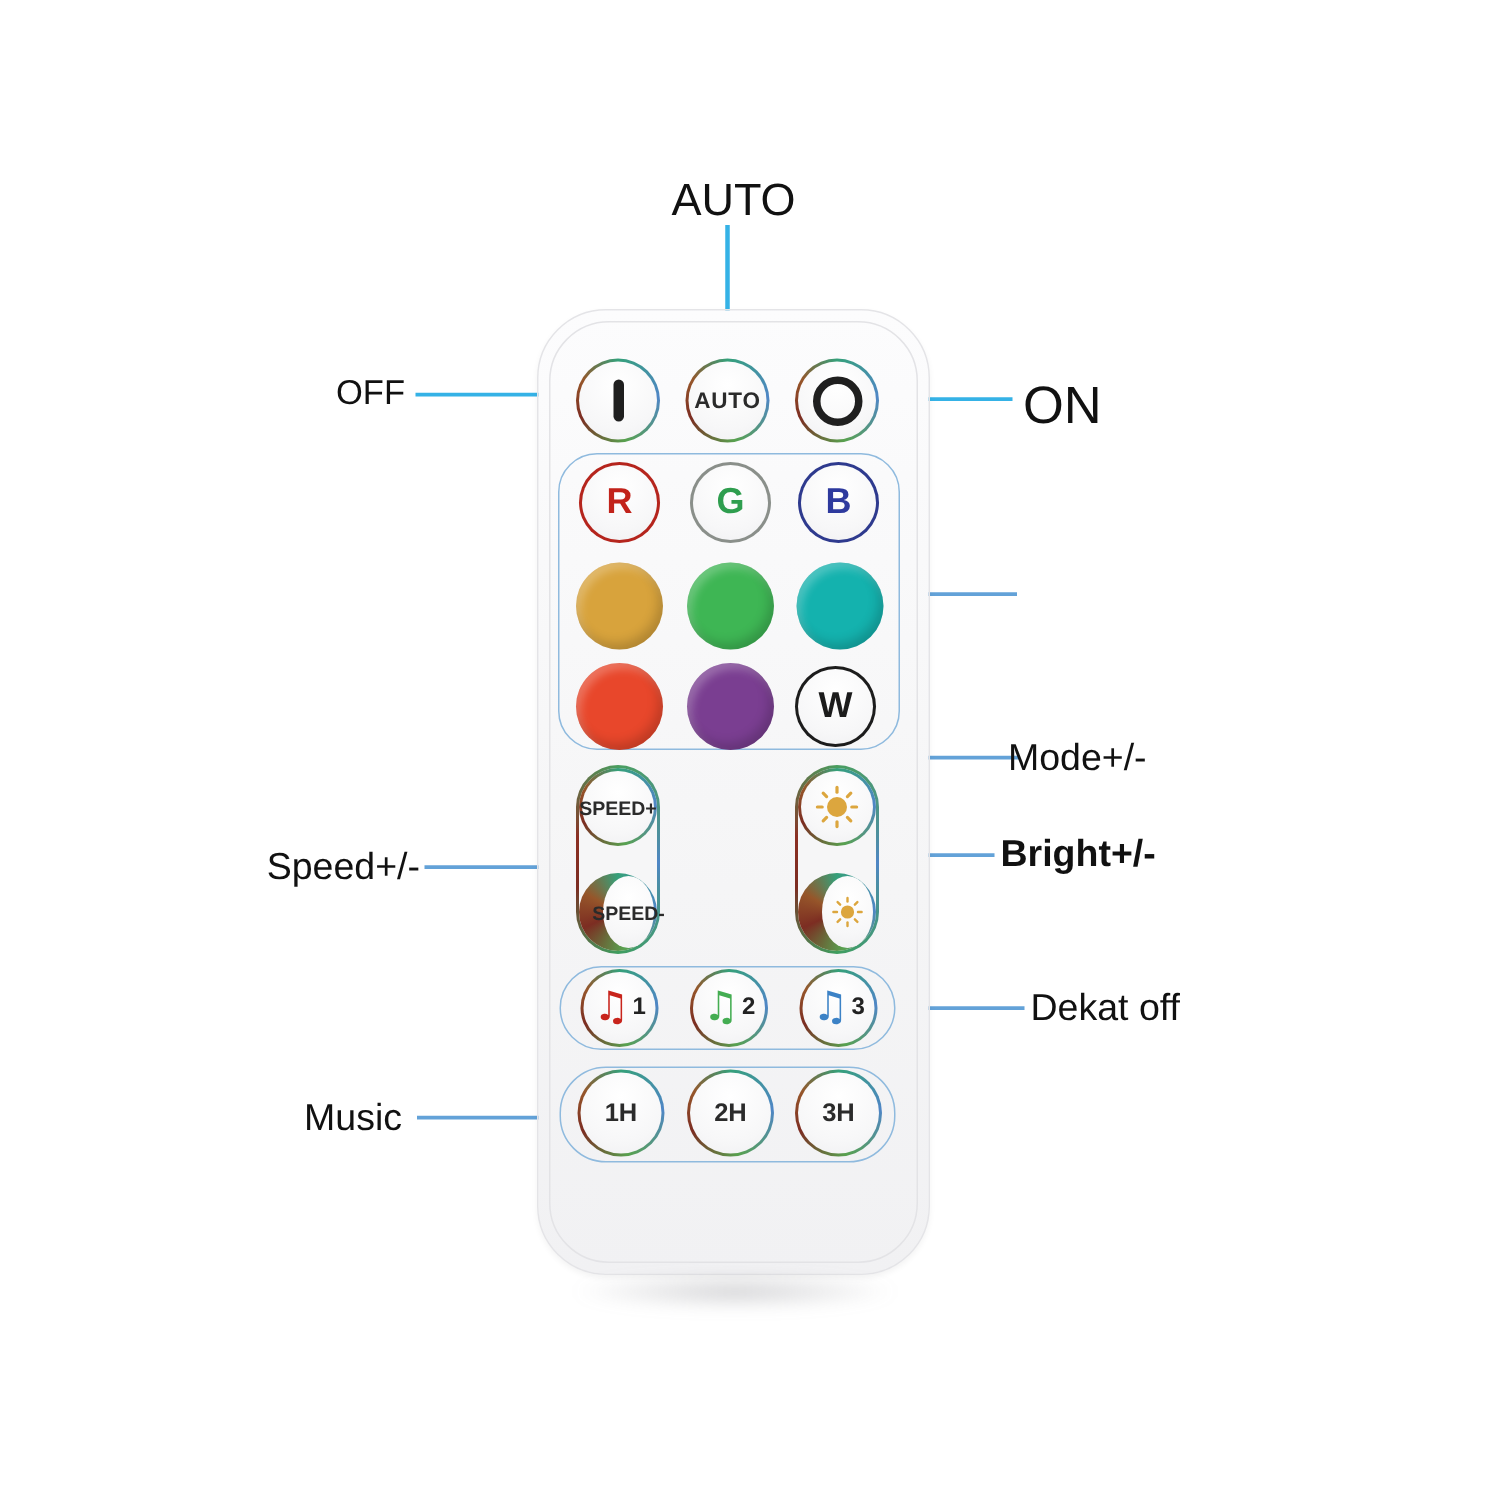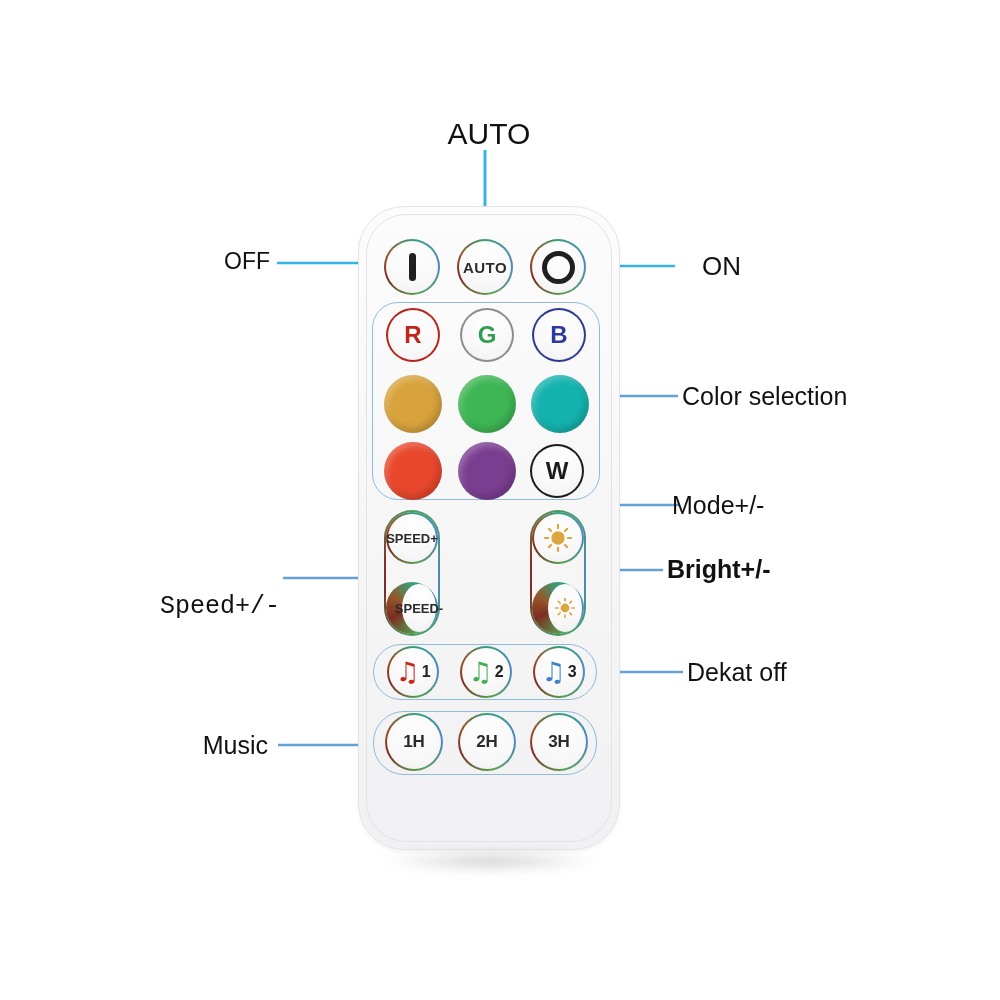--- a/index.html
+++ b/index.html
@@ -4,26 +4,26 @@
 <style>
   html,body{margin:0;padding:0;background:#ffffff;}
   .canvas{position:relative;width:1000px;height:1000px;background:#ffffff;overflow:hidden;
           font-family:"Liberation Sans",sans-serif;}
   .lines{position:absolute;left:0;top:0;width:1000px;height:1000px;pointer-events:none;}
 
   
   .label{position:absolute;color:#111;font-size:25px;white-space:nowrap;}
   .label.auto{left:430px;top:117px;width:118px;text-align:center;font-size:30px;}
   .label.off{left:170px;top:248px;width:100px;text-align:right;font-size:23px;}
-  .label.on{left:682px;top:251px;font-size:26px;margin-left:20px;}
+  .label.on{left:682px;top:251px;font-size:35px;}
   .label.color{left:682px;top:382px;}
   .label.mode{left:672px;top:491px;}
   .label.bright{left:667px;top:555px;font-weight:bold;}
   .label.dekat{left:687px;top:658px;}
-  .label.speed{left:160px;top:592px;width:120px;font-family:Liberation Mono, monospace;}
+  .label.speed{left:160px;top:564px;width:120px;text-align:right;}
   .label.music{left:160px;top:731px;width:108px;text-align:right;}
 
   
   .remote{position:absolute;left:358px;top:206px;width:260px;height:642px;border-radius:46px;
           background:linear-gradient(180deg,#fcfcfd 0%,#f5f5f6 60%,#f1f1f3 100%);
           border:1px solid #e4e4e7;box-shadow:0 2px 4px rgba(0,0,0,0.05);}
   .remote-inner-line{position:absolute;left:7px;top:7px;right:7px;bottom:7px;
           border:1px solid #e3e3e6;border-radius:40px;pointer-events:none;}
   .floor-shadow{position:absolute;left:380px;top:849px;width:220px;height:24px;border-radius:50%;
           background:radial-gradient(ellipse at center,rgba(110,110,118,0.30),rgba(110,110,118,0) 70%);
@@ -119,21 +119,20 @@
     </g>
     <g>
       <line x1="278" y1="745" x2="375" y2="745" stroke-width="2.5" stroke="#63a2d8"></line>
       <circle cx="375" cy="745" r="4.5" fill="#63a2d8"></circle>
     </g>
   </svg>
 
   <div class="label auto">AUTO</div>
   <div class="label off">OFF</div>
   <div class="label on">ON</div>
-  <div class="label color">Color selection</div>
   <div class="label mode">Mode+/-</div>
   <div class="label bright">Bright+/-</div>
   <div class="label dekat">Dekat off</div>
   <div class="label speed">Speed+/-</div>
   <div class="label music">Music</div>
 
   <div class="remote">
     <div class="remote-inner-line"></div>
   </div>
   <div class="floor-shadow"></div>

